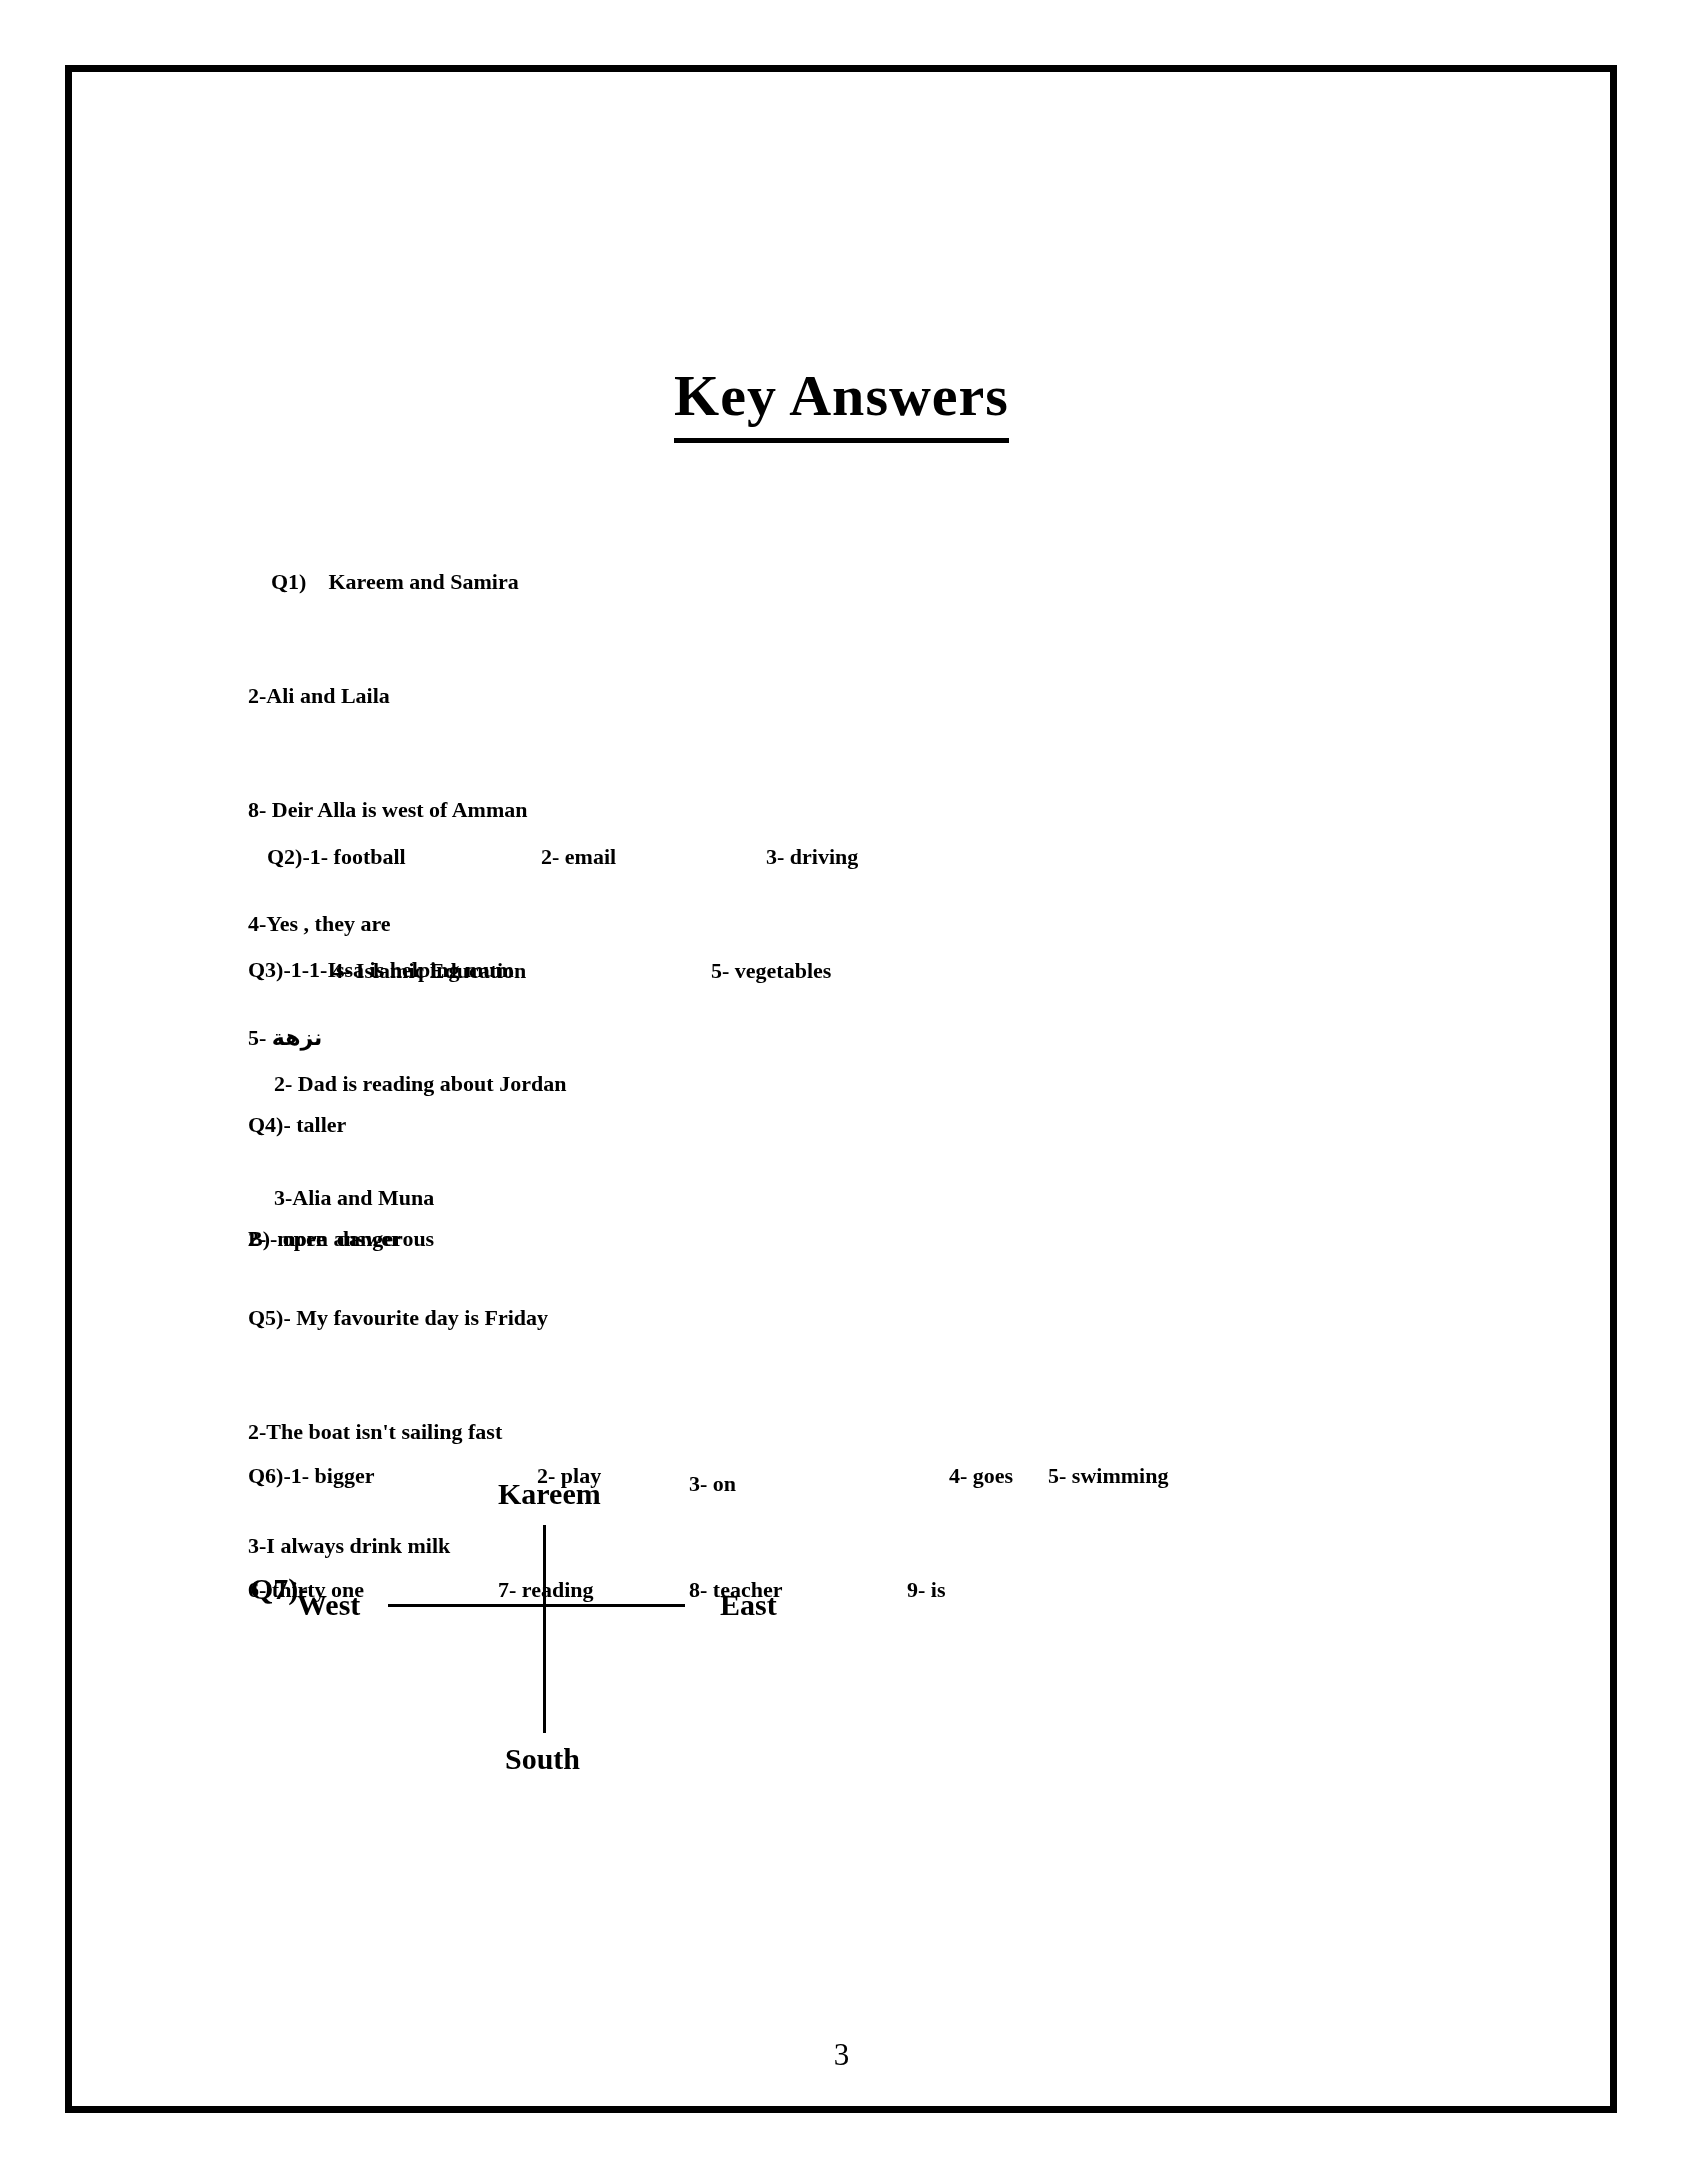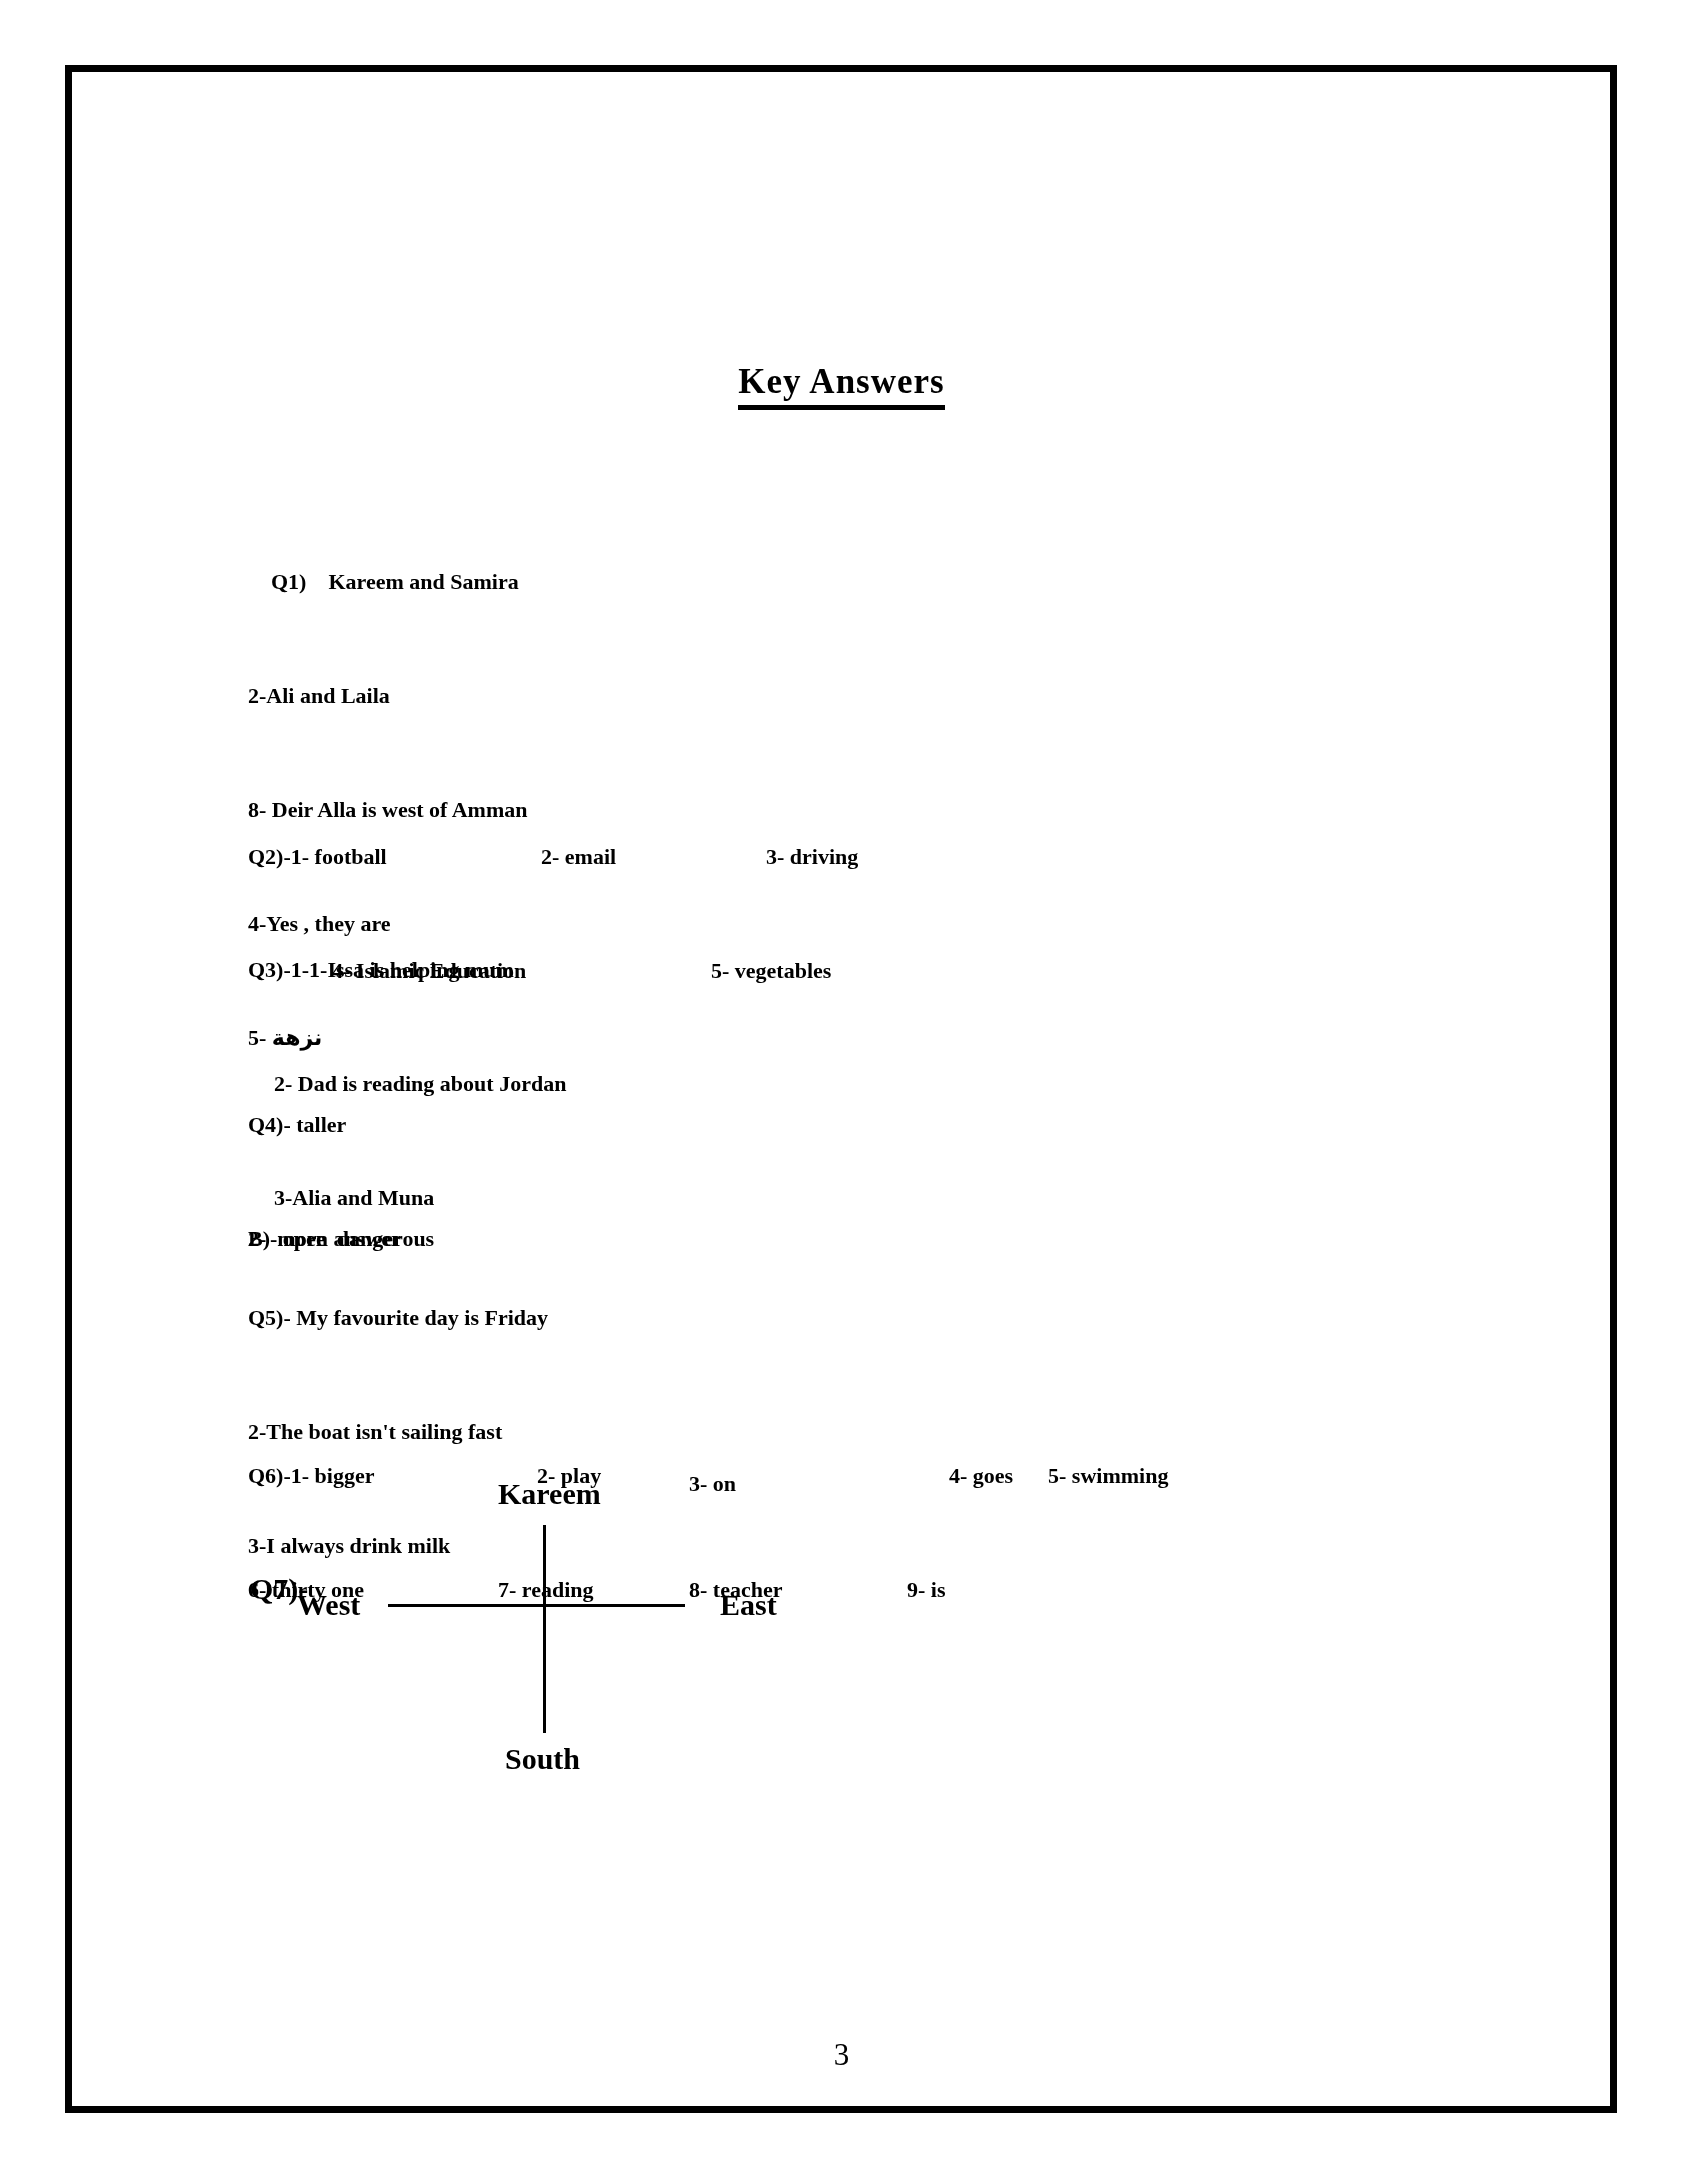--- a/index.html
+++ b/index.html
@@ -27,24 +27,24 @@
   }
   .title-wrap {
     position: absolute;
     top: 362px;
     left: 0;
     width: 1683px;
     text-align: center;
   }
   .title {
     display: inline-block;
-    font-size: 35px;
+    font-size: 58px;
     font-weight: bold;
     border-bottom: 5px solid #000000;
-    padding-bottom: 3px;
+    padding-bottom: 9px;
     letter-spacing: 1px;
   }
   .block {
     position: absolute;
     left: 248px;
     font-size: 22px;
     font-weight: bold;
     line-height: 38px;
     white-space: pre-wrap;
   }
@@ -55,21 +55,21 @@
     font-family: "Liberation Serif", "DejaVu Sans", serif;
   }
   
   .posline {
     position: relative;
     display: block;
     height: 38px;
     width: 1188px;
   }
   .posline > span { position: absolute; top: 0; white-space: pre; }
-  .q2-l1 > span:nth-child(1) { left: 0; }
+  .q2-l1 > span:nth-child(1) { left: 19px; }
   .q2-l1 > span:nth-child(2) { left: 293px; }
   .q2-l1 > span:nth-child(3) { left: 518px; }
   .q2-l2 > span:nth-child(1) { left: 84px; text-align: center; }
   .q2-l2 > span:nth-child(2) { left: 463px; }
   .q6-l1 > span:nth-child(1) { left: 0px; }
   .q6-l1 > span:nth-child(2) { left: 289px; }
   .q6-l1 > span:nth-child(3) { left: 441px; margin-top: 8px; }
   .q6-l1 > span:nth-child(4) { left: 673px; margin-left: 28px; }
   .q6-l1 > span:nth-child(5) { left: 800px; }
   .q6-l2 > span:nth-child(1) { left: 0px; }

